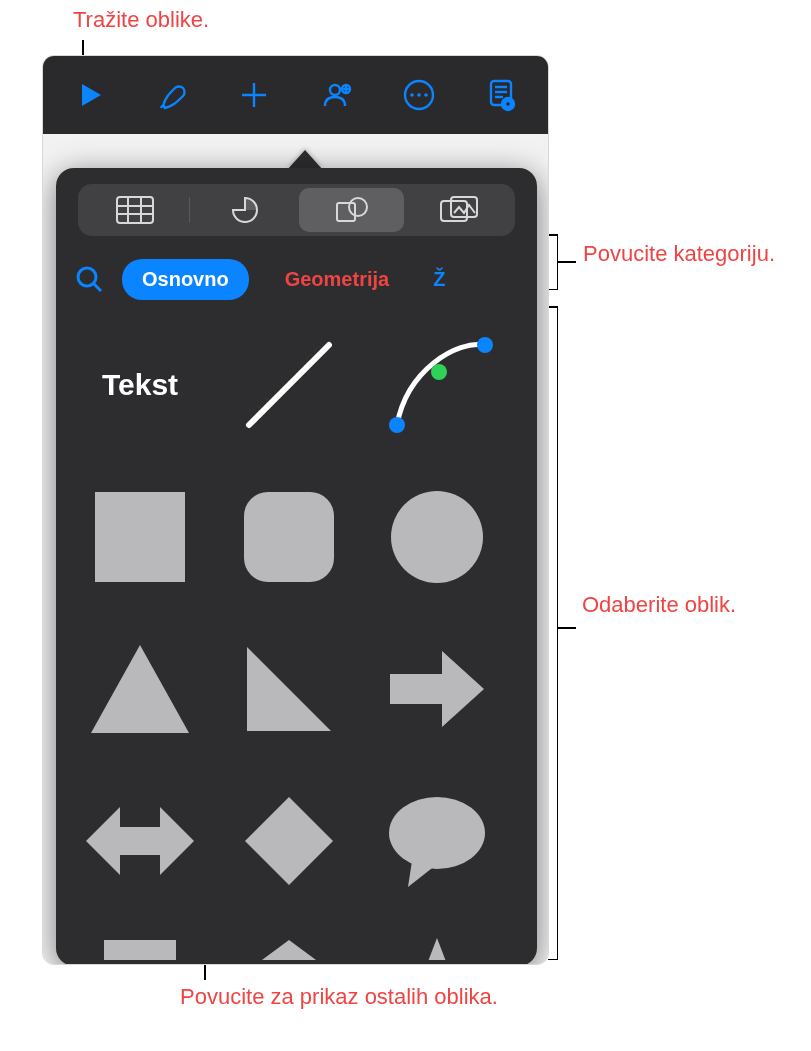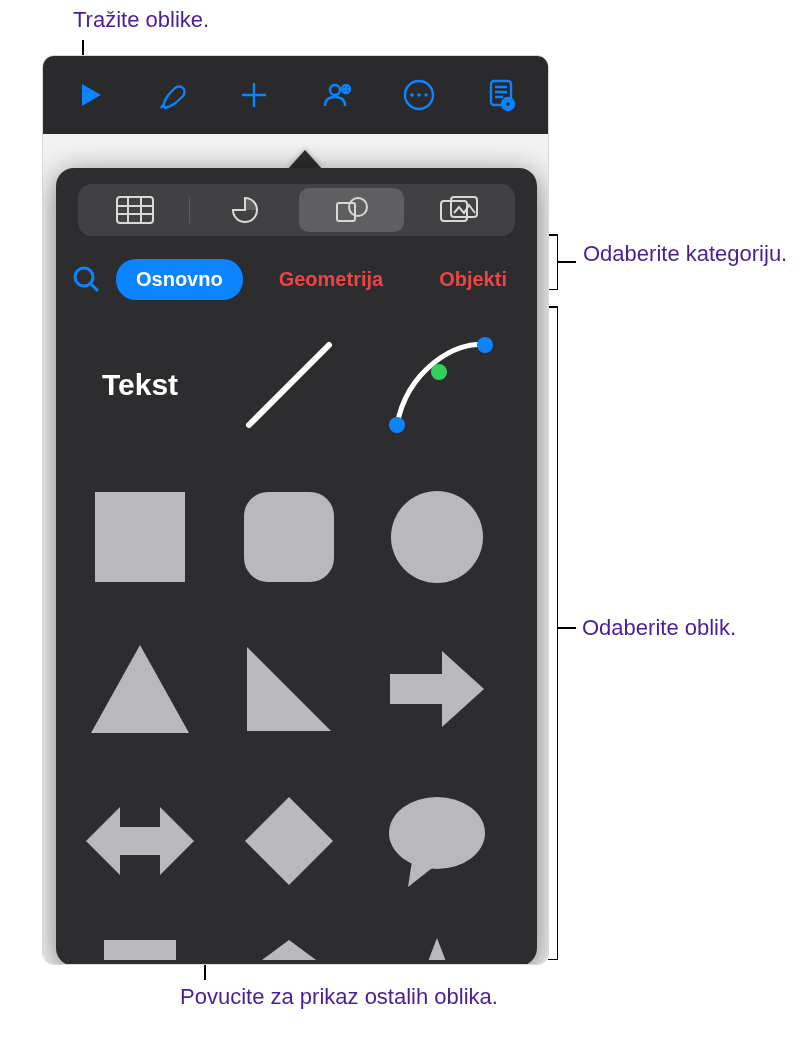--- a/index.html
+++ b/index.html
@@ -9,21 +9,21 @@
     width: 811px;
     height: 1051px;
     position: relative;
     overflow: hidden;
   }
 
   
   .callout {
     position: absolute;
     font-size: 22px;
-    color: #4c1d95;
+    color: #ef4444;
     line-height: 1.35;
   }
   .callout-line {
     position: absolute;
     background: #000;
   }
   .bracket {
     position: absolute;
     border-right: 1.5px solid #000;
   }
@@ -186,27 +186,27 @@
   .node-grn { fill: #30d158; }
 
 </style>
 </head>
 <body>
 
 <div class="callout" style="left:73px; top:5px;">Tražite oblike.</div>
 <div class="callout-line" style="left:82px; top:40px; width:1.5px; height:214px;"></div>
 
 <div class="callout" style="left:583px; top:239px;">
-  <span>Odaberite kategoriju.</span>
+  <span>Povucite kategoriju.</span>
 </div>
 
 <div class="bracket" style="left:557px; top:234px; height:56px;"></div>
 <div class="bracket-h" style="left:558px; top:261px; width:18px;"></div>
 
-<div class="callout" style="left:582px; top:613px;">Odaberite oblik.</div>
+<div class="callout" style="left:582px; top:590px;">Odaberite oblik.</div>
 <div class="bracket" style="left:557px; top:306px; height:654px;"></div>
 <div class="bracket-h" style="left:558px; top:627px; width:18px;"></div>
 
 <div class="callout" style="left:180px; top:982px;">
   <span>Povucite za prikaz ostalih oblika.</span>
 </div>
 <div class="callout-line" style="left:204px; top:942px; width:1.5px; height:38px;"></div>
 
 <div class="app-window">
   <div class="toolbar">
@@ -295,21 +295,20 @@
 
       <div class="cat-row">
         <div class="search-icn">
           <svg width="28" height="28" viewBox="0 0 28 28">
               <circle cx="12" cy="12" r="9"></circle>
               <line x1="19" y1="19" x2="26" y2="26"></line>
             </svg>
         </div>
         <div class="cat-btn sel">Osnovno</div>
         <div class="cat-btn">Geometrija</div>
-        <div class="cat-btn">Objekti</div>
         <div class="cat-partial">Ž</div>
       </div>
 
       <div class="shapes-scroll">
         <div class="shapes-grid">
 
           <div class="shape-cell">
             <span class="text-shape">Tekst</span>
           </div>
           <div class="shape-cell">

